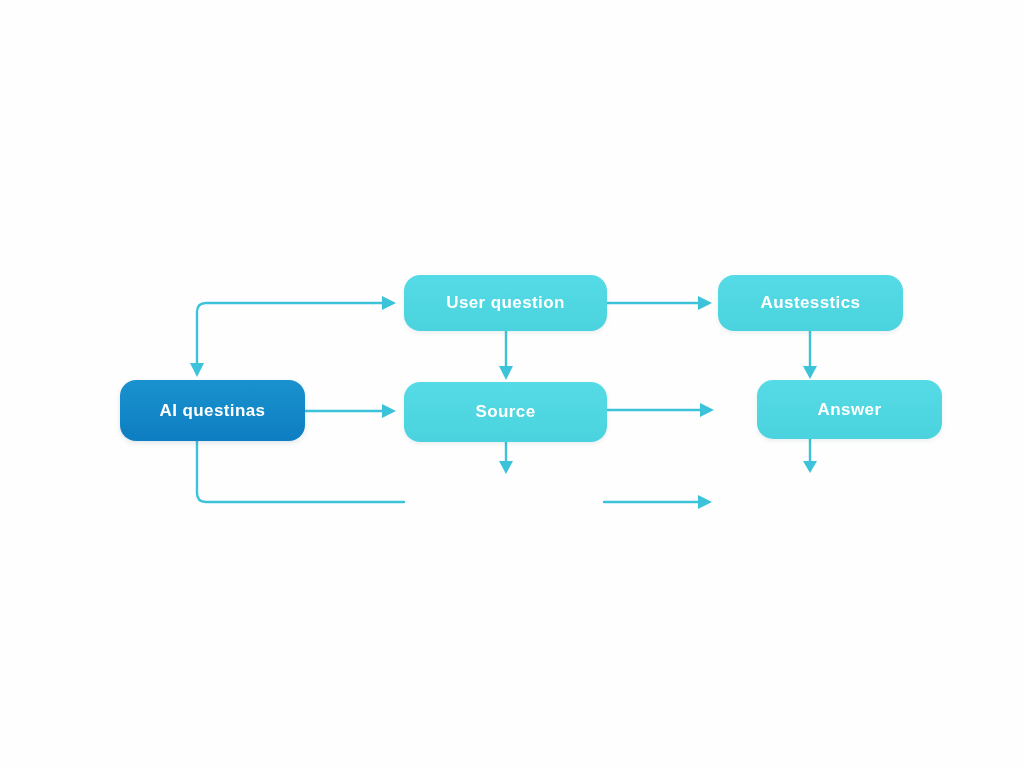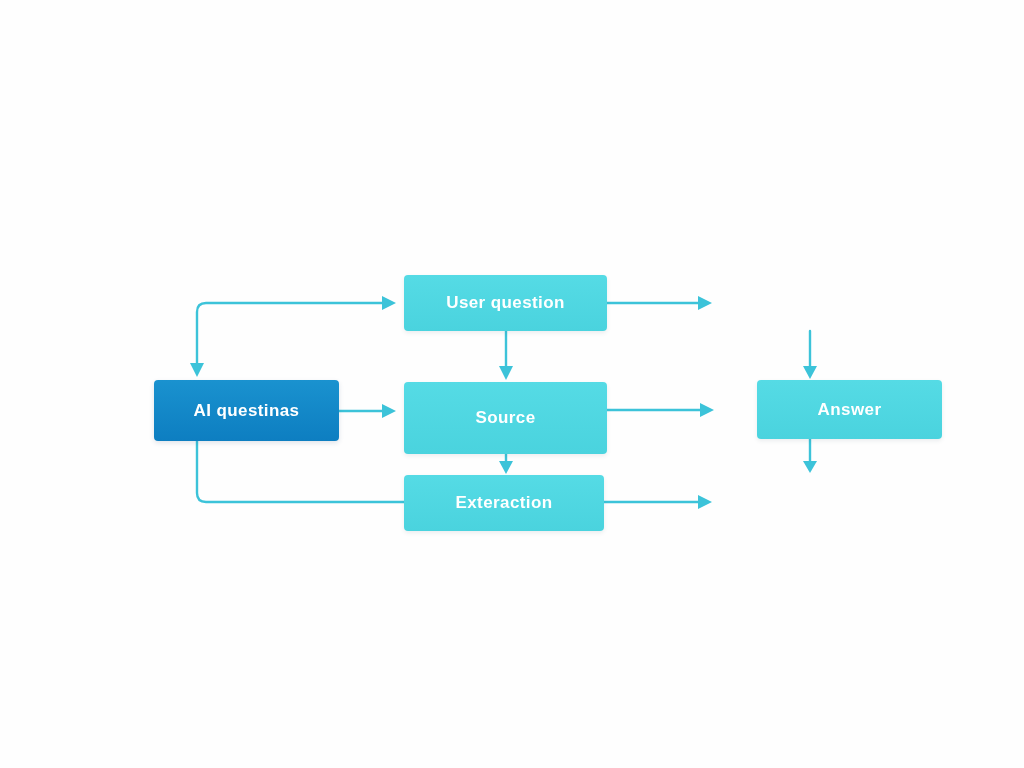--- a/index.html
+++ b/index.html
@@ -12,36 +12,35 @@
   }
   .connector-layer {
     position:absolute; left:0; top:0; width:1024px; height:768px;
     pointer-events:none;
   }
   .node {
     position:absolute;
     display:flex; align-items:center; justify-content:center;
     color:#ffffff;
     font-size:17px; font-weight:bold; letter-spacing:0.4px;
-    border-radius:4px;
+    border-radius:16px;
     text-align:center;
   }
   .node.secondary {
     background:linear-gradient(180deg, #55dbe5 0%, #4ad3de 100%);
     box-shadow:0 2px 4px rgba(70,90,110,0.10);
   }
   .node.primary {
     background:linear-gradient(180deg, #1a92cf 0%, #0d7ec1 100%);
     box-shadow:0 2px 5px rgba(40,70,110,0.14);
-    margin-left:34px;
   }
   
   .n-ai         { left:120px; top:380px; width:185px; height:61px; }
   .n-userq      { left:404px; top:275px; width:203px; height:56px; }
-  .n-source     { left:404px; top:382px; width:203px; height:72px; }
+  .n-source     { left:404px; top:382px; width:203px; height:60px; }
   .n-exteraction{ left:404px; top:475px; width:200px; height:56px; }
   .n-austesstics{ left:718px; top:275px; width:185px; height:56px; }
   .n-answer     { left:718px; top:380px; width:185px; height:59px;margin-left:39px; }
   .n-answenten  { left:718px; top:474px; width:185px; height:57px; }
 
   .edge-line { stroke:#3cc3d9; stroke-width:2.4; fill:none; stroke-linecap:round; }
   .edge-head { fill:#3cc3d9; stroke:none; }
 </style>
 </head>
 <body>
@@ -103,20 +102,20 @@
 
   <div class="node primary n-ai">
     <span>AI questinas</span>
   </div>
   <div class="node secondary n-userq">
     <span>User question</span>
   </div>
   <div class="node secondary n-source">
     <span>Source</span>
   </div>
-  <div class="node secondary n-exteraction">
-    <span>Exteraction</span>
+  <div class="node secondary n-austesstics">
+    <span>Austesstics</span>
   </div>
   <div class="node secondary n-answer">
     <span>Answer</span>
   </div>
 
 </div>
 
 </body></html>

